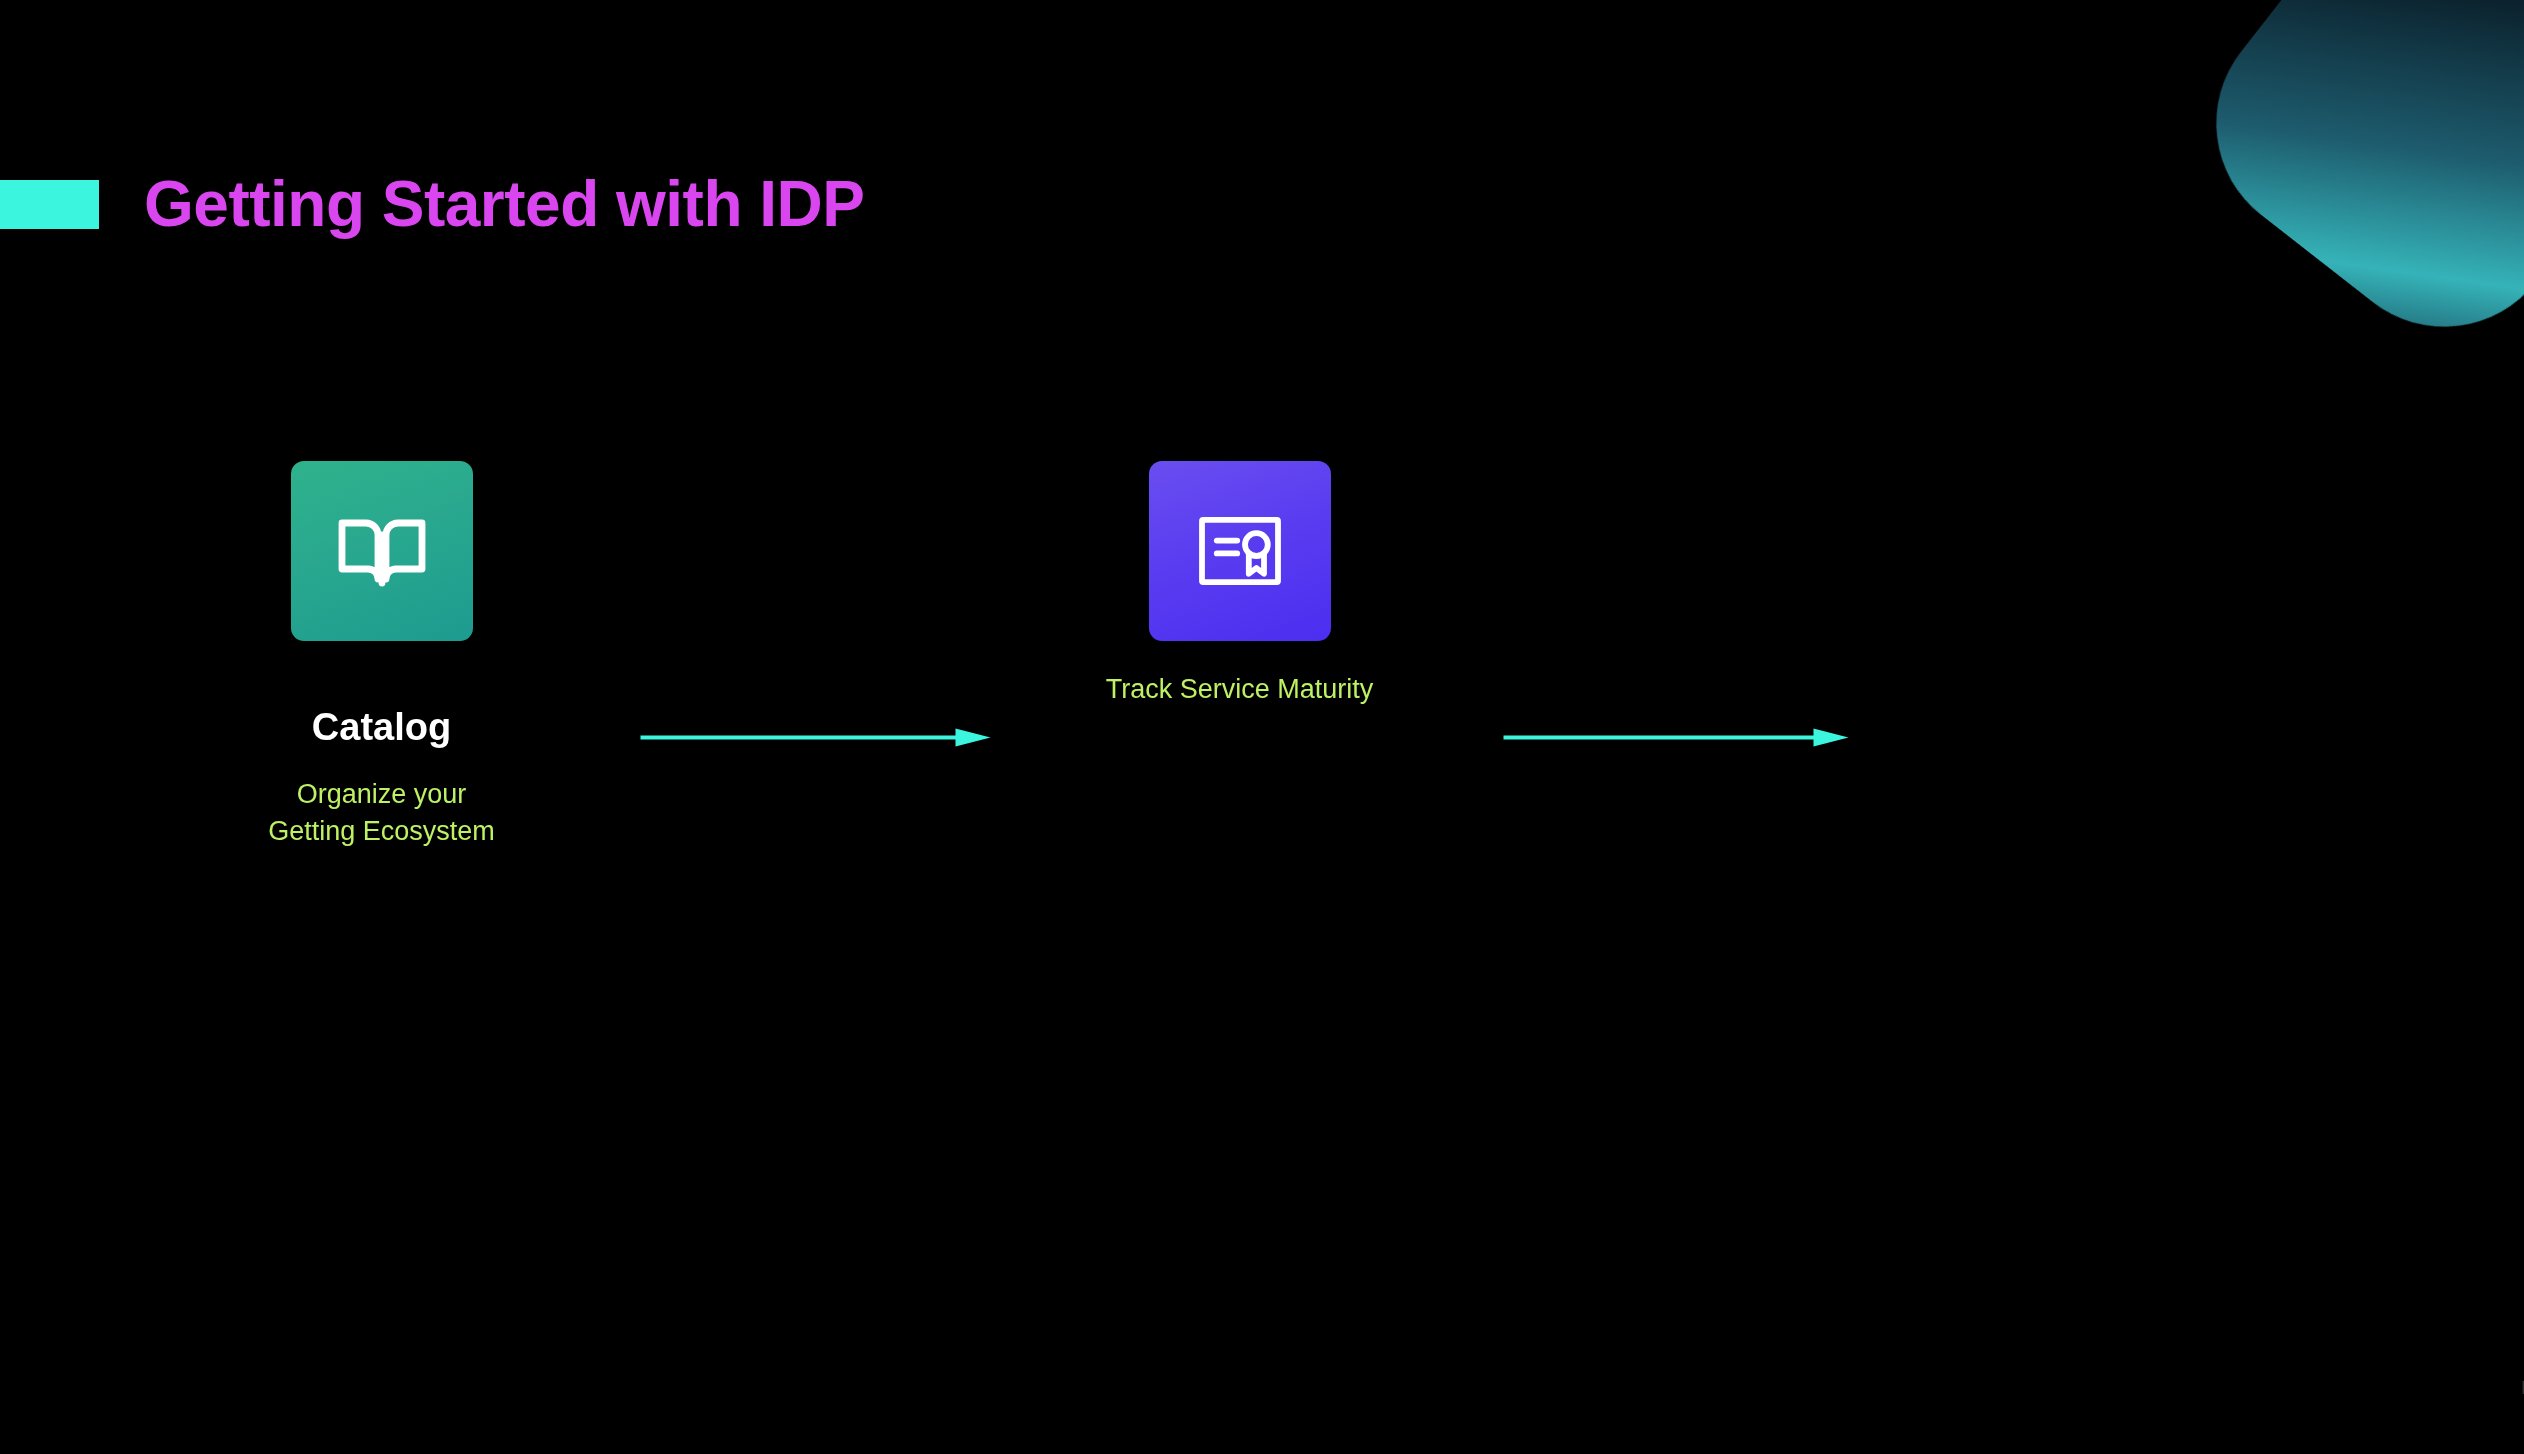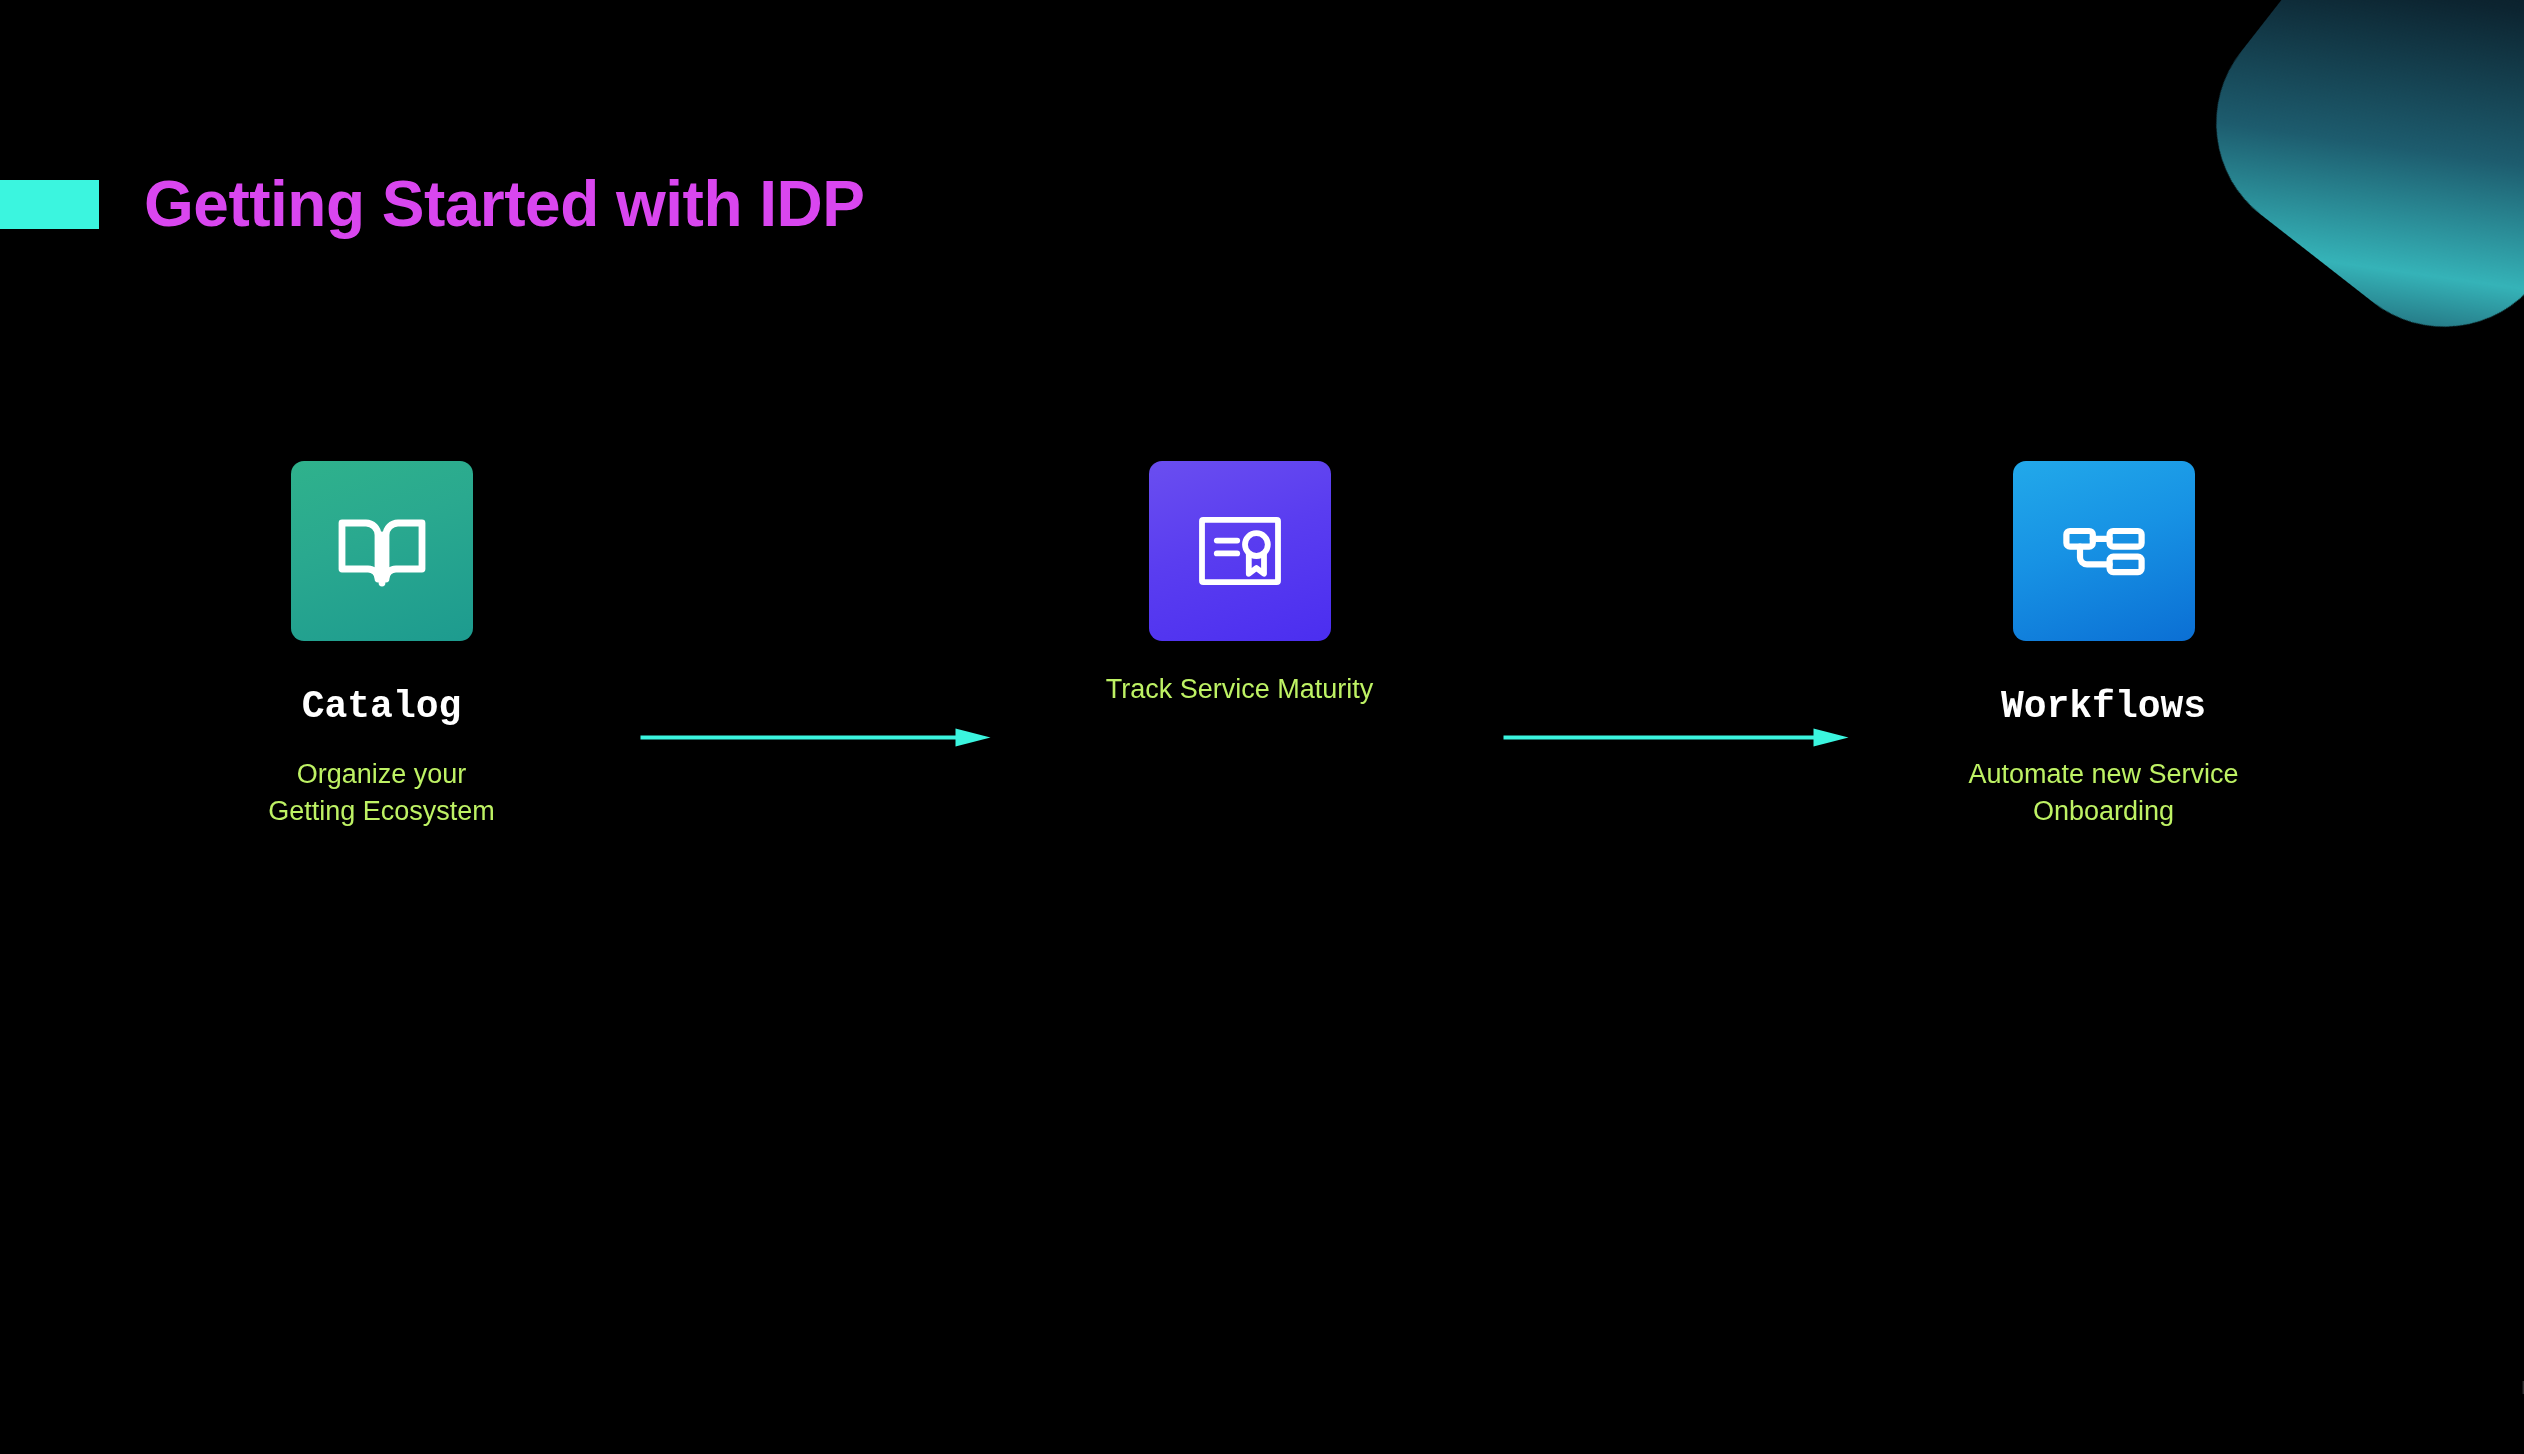--- a/index.html
+++ b/index.html
@@ -80,27 +80,26 @@
   }
   .tile-scorecards {
     background:linear-gradient(160deg, #6a4ef0 0%, #5a3df0 45%, #4b2ef0 100%);
   }
   .tile-workflows {
     background:linear-gradient(160deg, #22a9ea 0%, #1792e4 45%, #0b6fd4 100%);
   }
   .icon-tile svg { display:block; }
 
   .step-title {
-    margin-top:47px;
+    margin-top:67px;
     color:#ffffff;
     font-size:38px;
     font-weight:bold;
     line-height:1;
     white-space:nowrap;
-    font-family:Liberation Mono, monospace;
   }
   .step-desc {
     margin-top:30px;
     color:#bef264;
     font-size:27px;
     font-weight:normal;
     line-height:1.38;
   }
 
   
@@ -163,38 +162,20 @@
             <circle cx="16.1" cy="10.4" r="2.85"></circle>
             <path d="M14.2 12.6v5.1l1.9-1.45 1.9 1.45v-5.1"></path>
           </svg>
         </span>
       </div>
       <div class="step-desc">
         <div>Track Service Maturity</div>
       </div>
     </div>
 
-    <div class="step step-3">
-      <div class="icon-tile tile-workflows">
-        <span>
-          <svg width="96" height="96" viewBox="0 0 24 24" fill="none" stroke="#ffffff" stroke-width="1.55" stroke-linecap="round" stroke-linejoin="round">
-            <rect x="2.6" y="7.0" width="6.6" height="3.9" rx="0.9"></rect>
-            <rect x="13.4" y="7.0" width="8.0" height="3.9" rx="0.9"></rect>
-            <rect x="13.4" y="13.4" width="8.0" height="3.9" rx="0.9"></rect>
-            <path d="M9.2 8.95h4.2"></path>
-            <path d="M6.0 10.9v2.7a1.75 1.75 0 0 0 1.75 1.75h5.65"></path>
-          </svg>
-        </span>
-      </div>
-      <div class="step-title">Workflows</div>
-      <div class="step-desc">
-        <div>Automate new Service</div>
-        <div>Onboarding</div>
-      </div>
-    </div>
   </div>
 
   <div class="arrow arrow-1">
     <svg width="353" height="25" viewBox="0 0 700 50">
       <rect x="0" y="21" width="645" height="8" fill="#3BF5DF"></rect>
       <polygon points="630,7 700,25 630,43" fill="#3BF5DF"></polygon>
     </svg>
   </div>
   <div class="arrow arrow-2">
     <svg width="348" height="25" viewBox="0 0 690 50">

